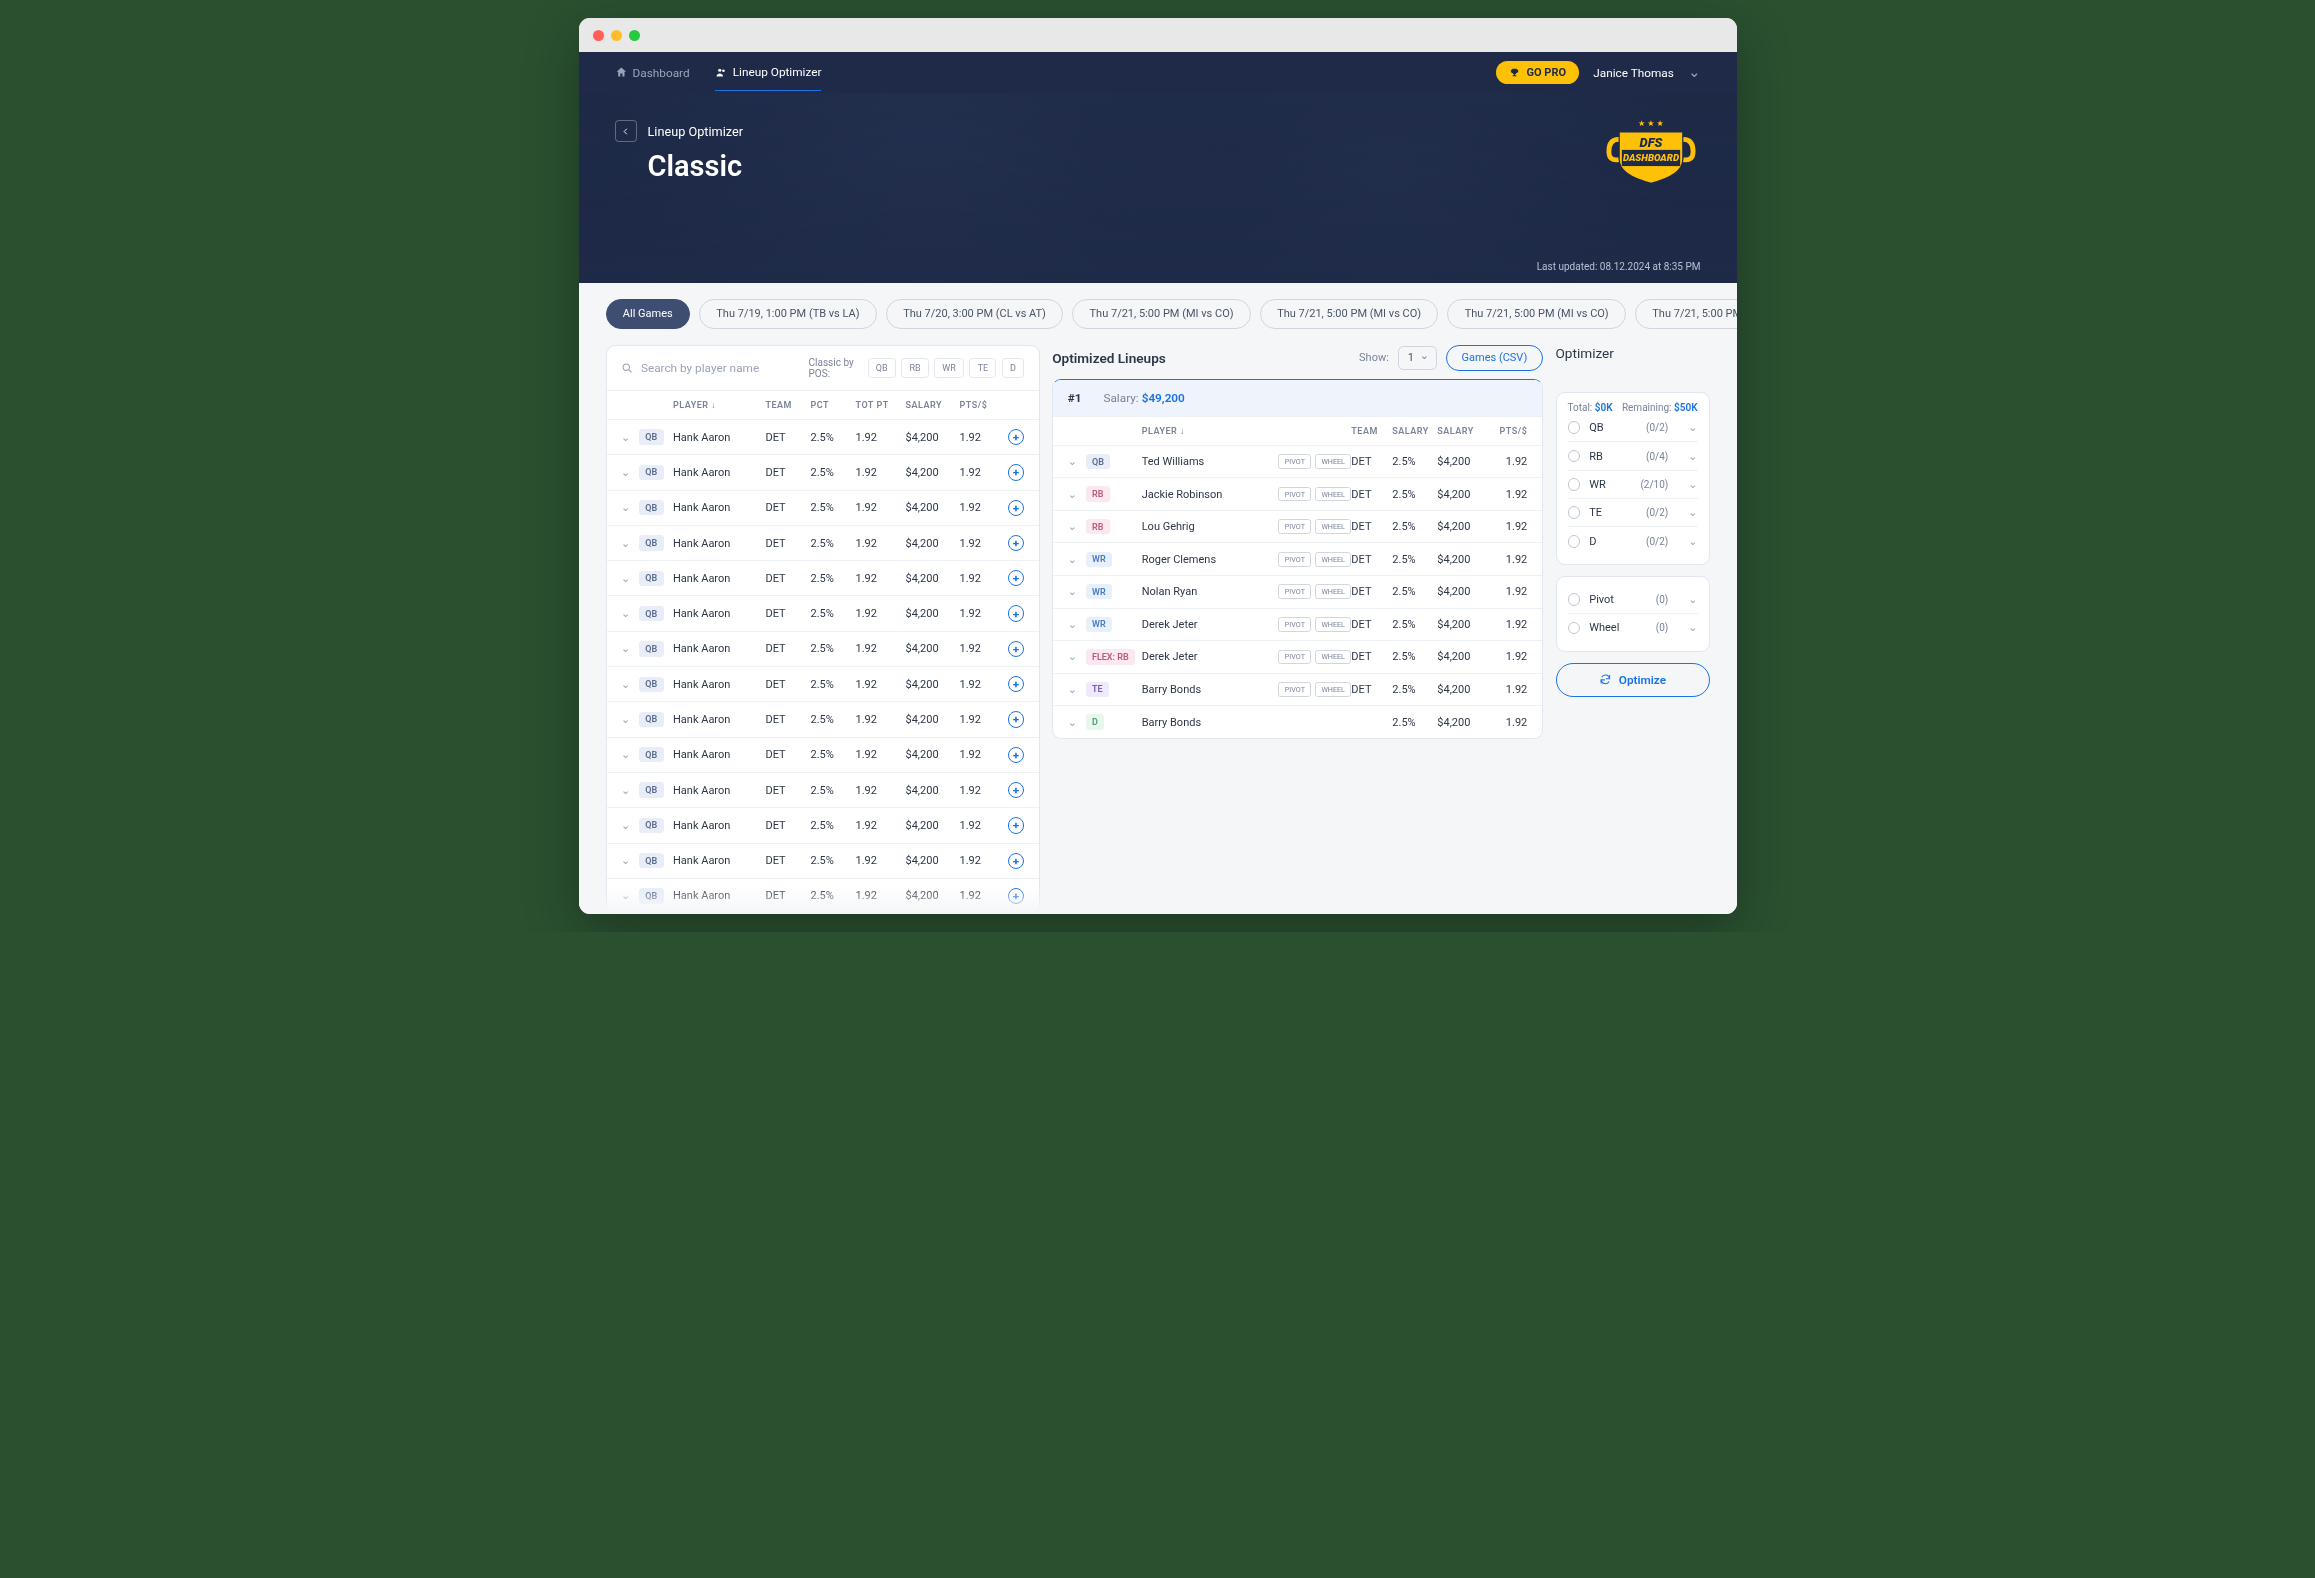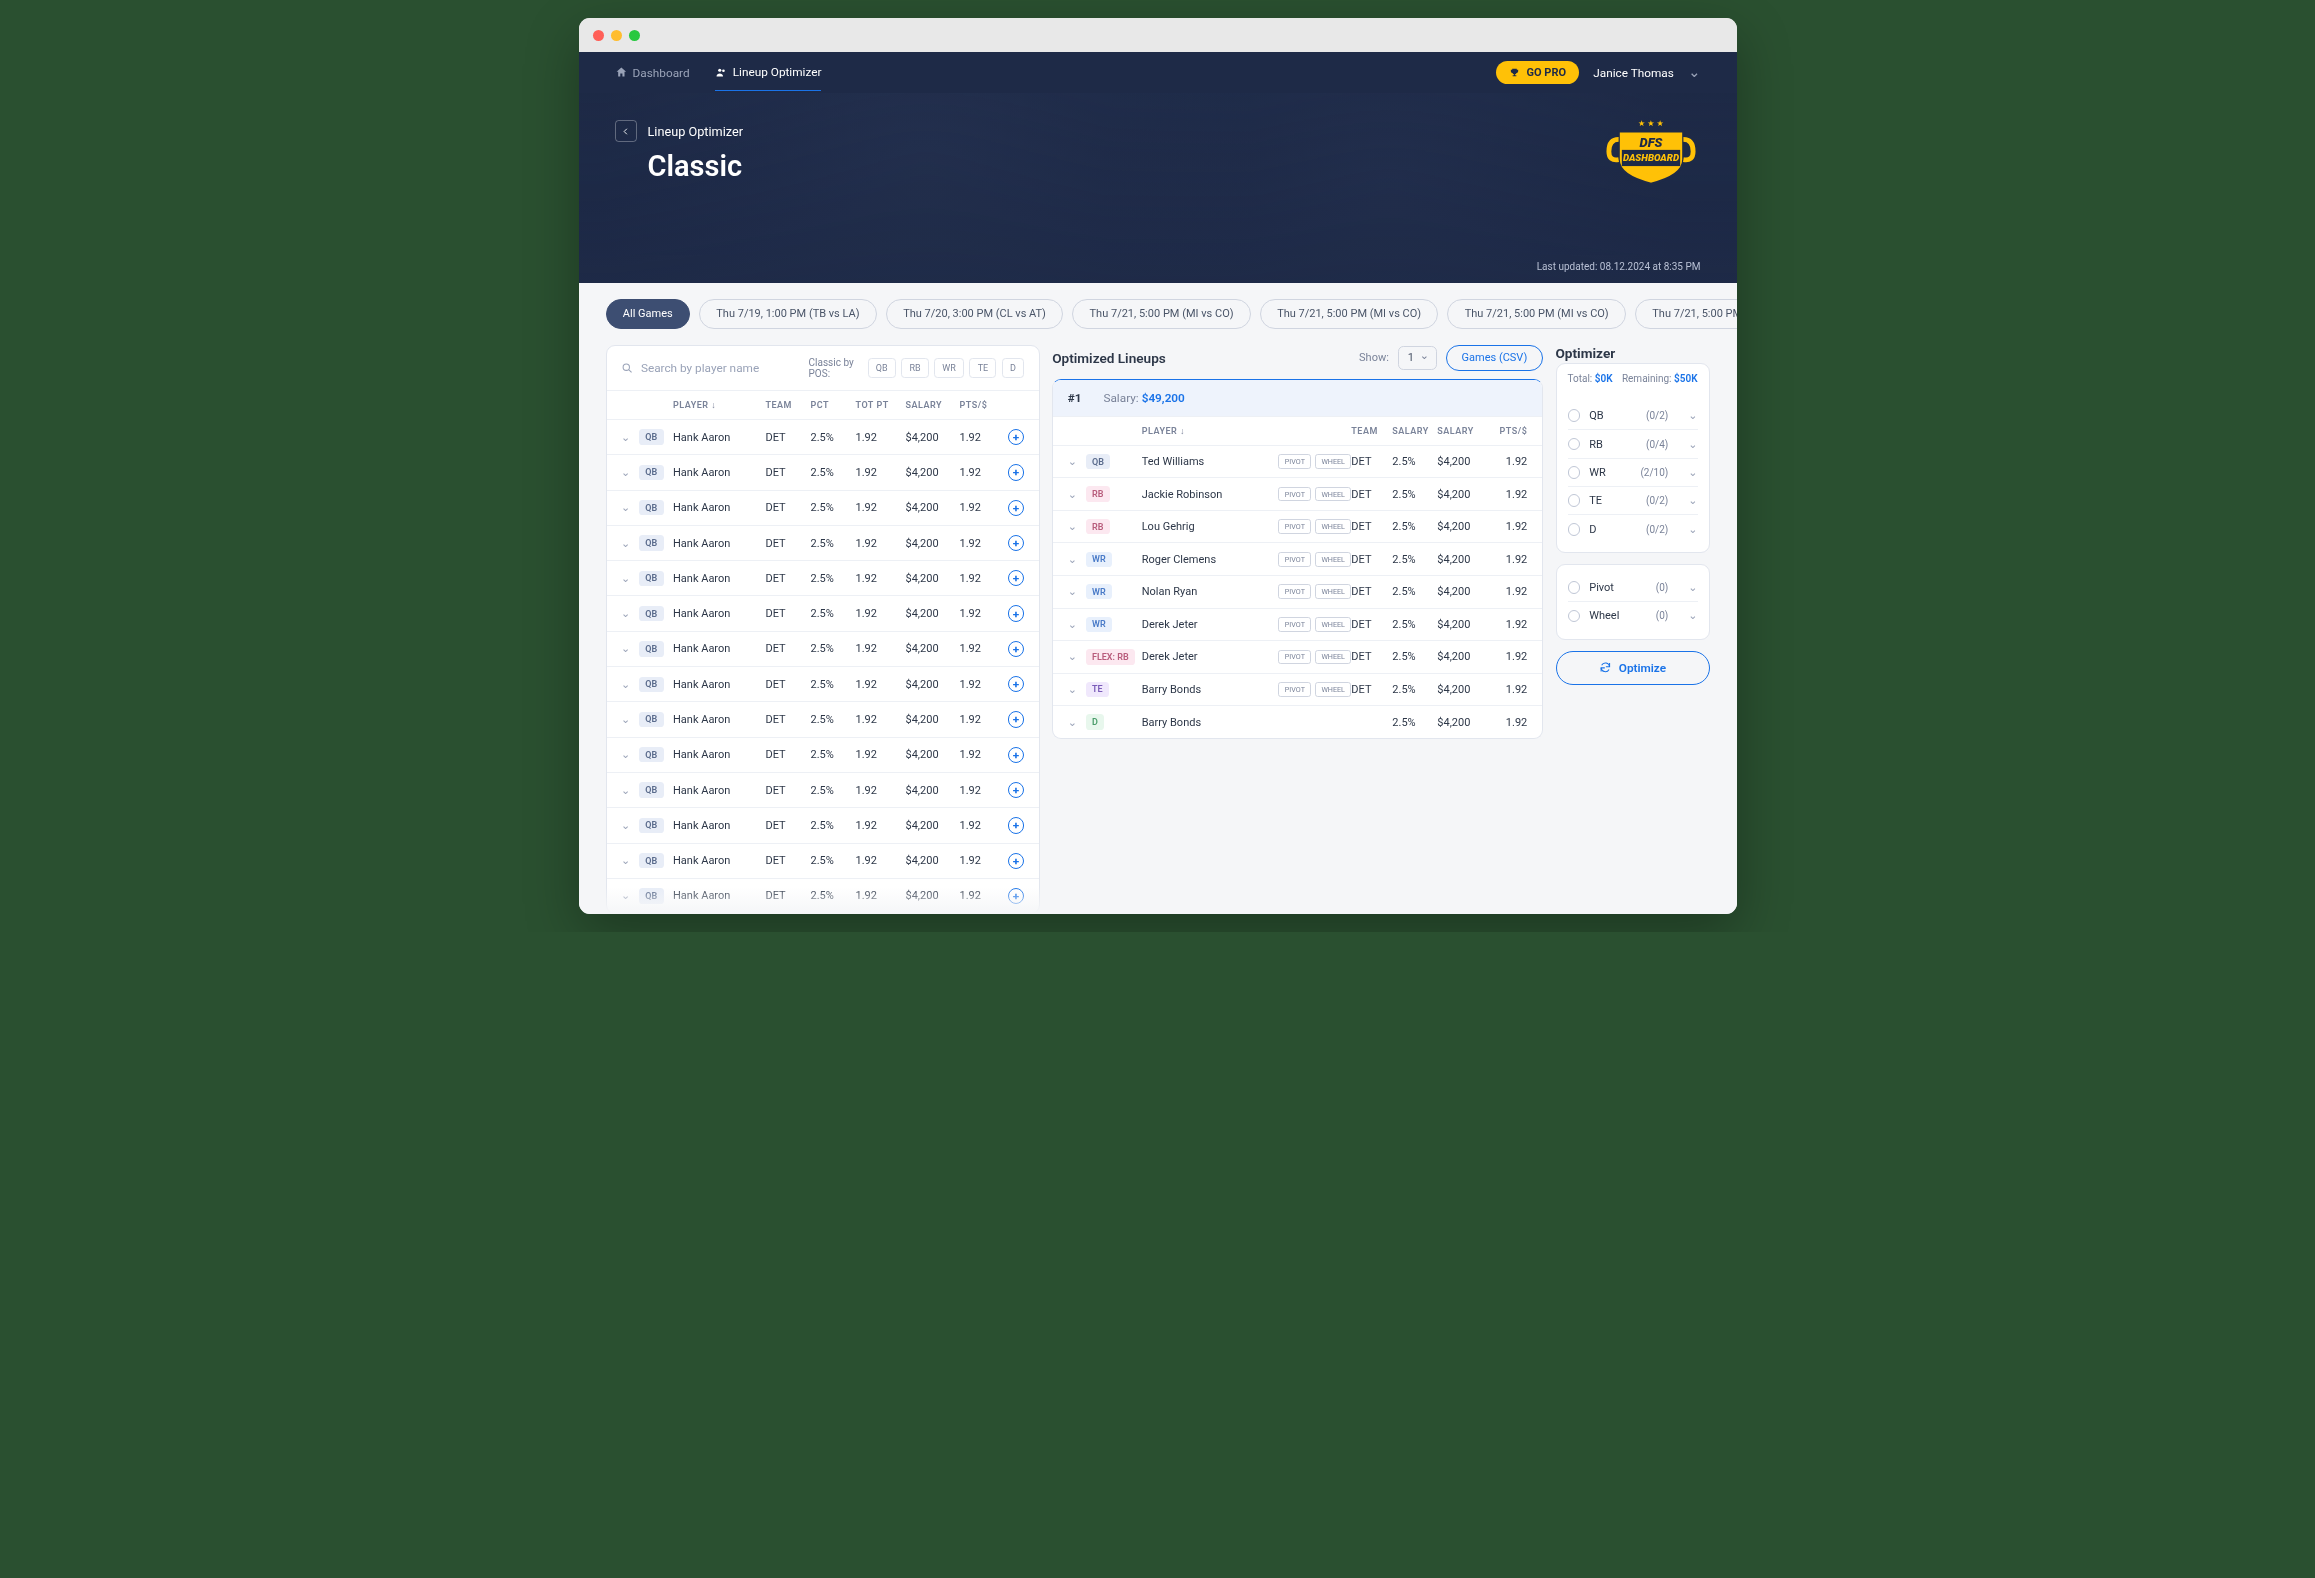--- a/index.html
+++ b/index.html
@@ -73,23 +73,23 @@
 .l-row{display:flex;padding:8.1px 14.5px;font-size:11px;color:#2d3748;align-items:center;border-top:0.9px solid #edf0f5}
 .lc-chev{width:18px;color:#9aa3b8;cursor:pointer}
 .lc-pos{width:56px}
 .lc-name{flex:1}
 .lc-tags{width:87px;display:flex;gap:3.6px;justify-content:flex-end}
 .mini-tag{font-size:7.2px;padding:1.8px 5.4px;border:0.9px solid #d0d5e0;border-radius:2.7px;color:#7a8399}
 .lc-team{width:41px}
 .lc-prob{width:45px}
 .lc-sal{width:54px}
 .lc-pts{width:36px;text-align:right}
-.opt-title{font-size:13.6px;font-weight:700;color:#2d3748;margin-bottom:2px}
+.opt-title{font-size:13.6px;font-weight:400;color:#2d3748;margin-bottom:31px}
 .opt-box{background:#fff;border:0.9px solid #e2e6ee;border-radius:9px;padding:9px 11px;margin-bottom:11px}
-.opt-totals{display:flex;justify-content:space-between;font-size:10px;color:#7a8399;margin-bottom:18px}
+.opt-totals{display:flex;justify-content:space-between;font-size:10px;color:#7a8399;margin-bottom:1px}
 .opt-totals .v{color:#1a73e8;font-weight:600}
 .opt-slot{display:flex;align-items:center;padding:7.2px 0;font-size:11px;color:#2d3748;border-top:0.9px solid #edf0f5}
 .opt-slot:first-of-type{border-top:none}
 .radio{width:12.7px;height:12.7px;border:1.4px solid #c0c7d6;border-radius:50%;margin-right:9px}
 .slot-name{flex:1}
 .slot-count{color:#7a8399;font-size:10px;margin-right:20px}
 .slot-chev{color:#9aa3b8;font-size:11px}
 .optimize-btn{width:100%;border:1.4px solid #1a73e8;color:#1a73e8;background:none;padding:9px;border-radius:18px;font-size:11.8px;font-weight:600;cursor:pointer;display:flex;align-items:flex-start;justify-content:center;gap:7.2px}
 .fade-bottom{height:27px;background:linear-gradient(transparent,#f5f6f8);margin-top:-27px;position:relative;pointer-events:none}
 .ico{width:12.7px;height:12.7px;display:inline-flex;align-items:center;justify-content:center}

